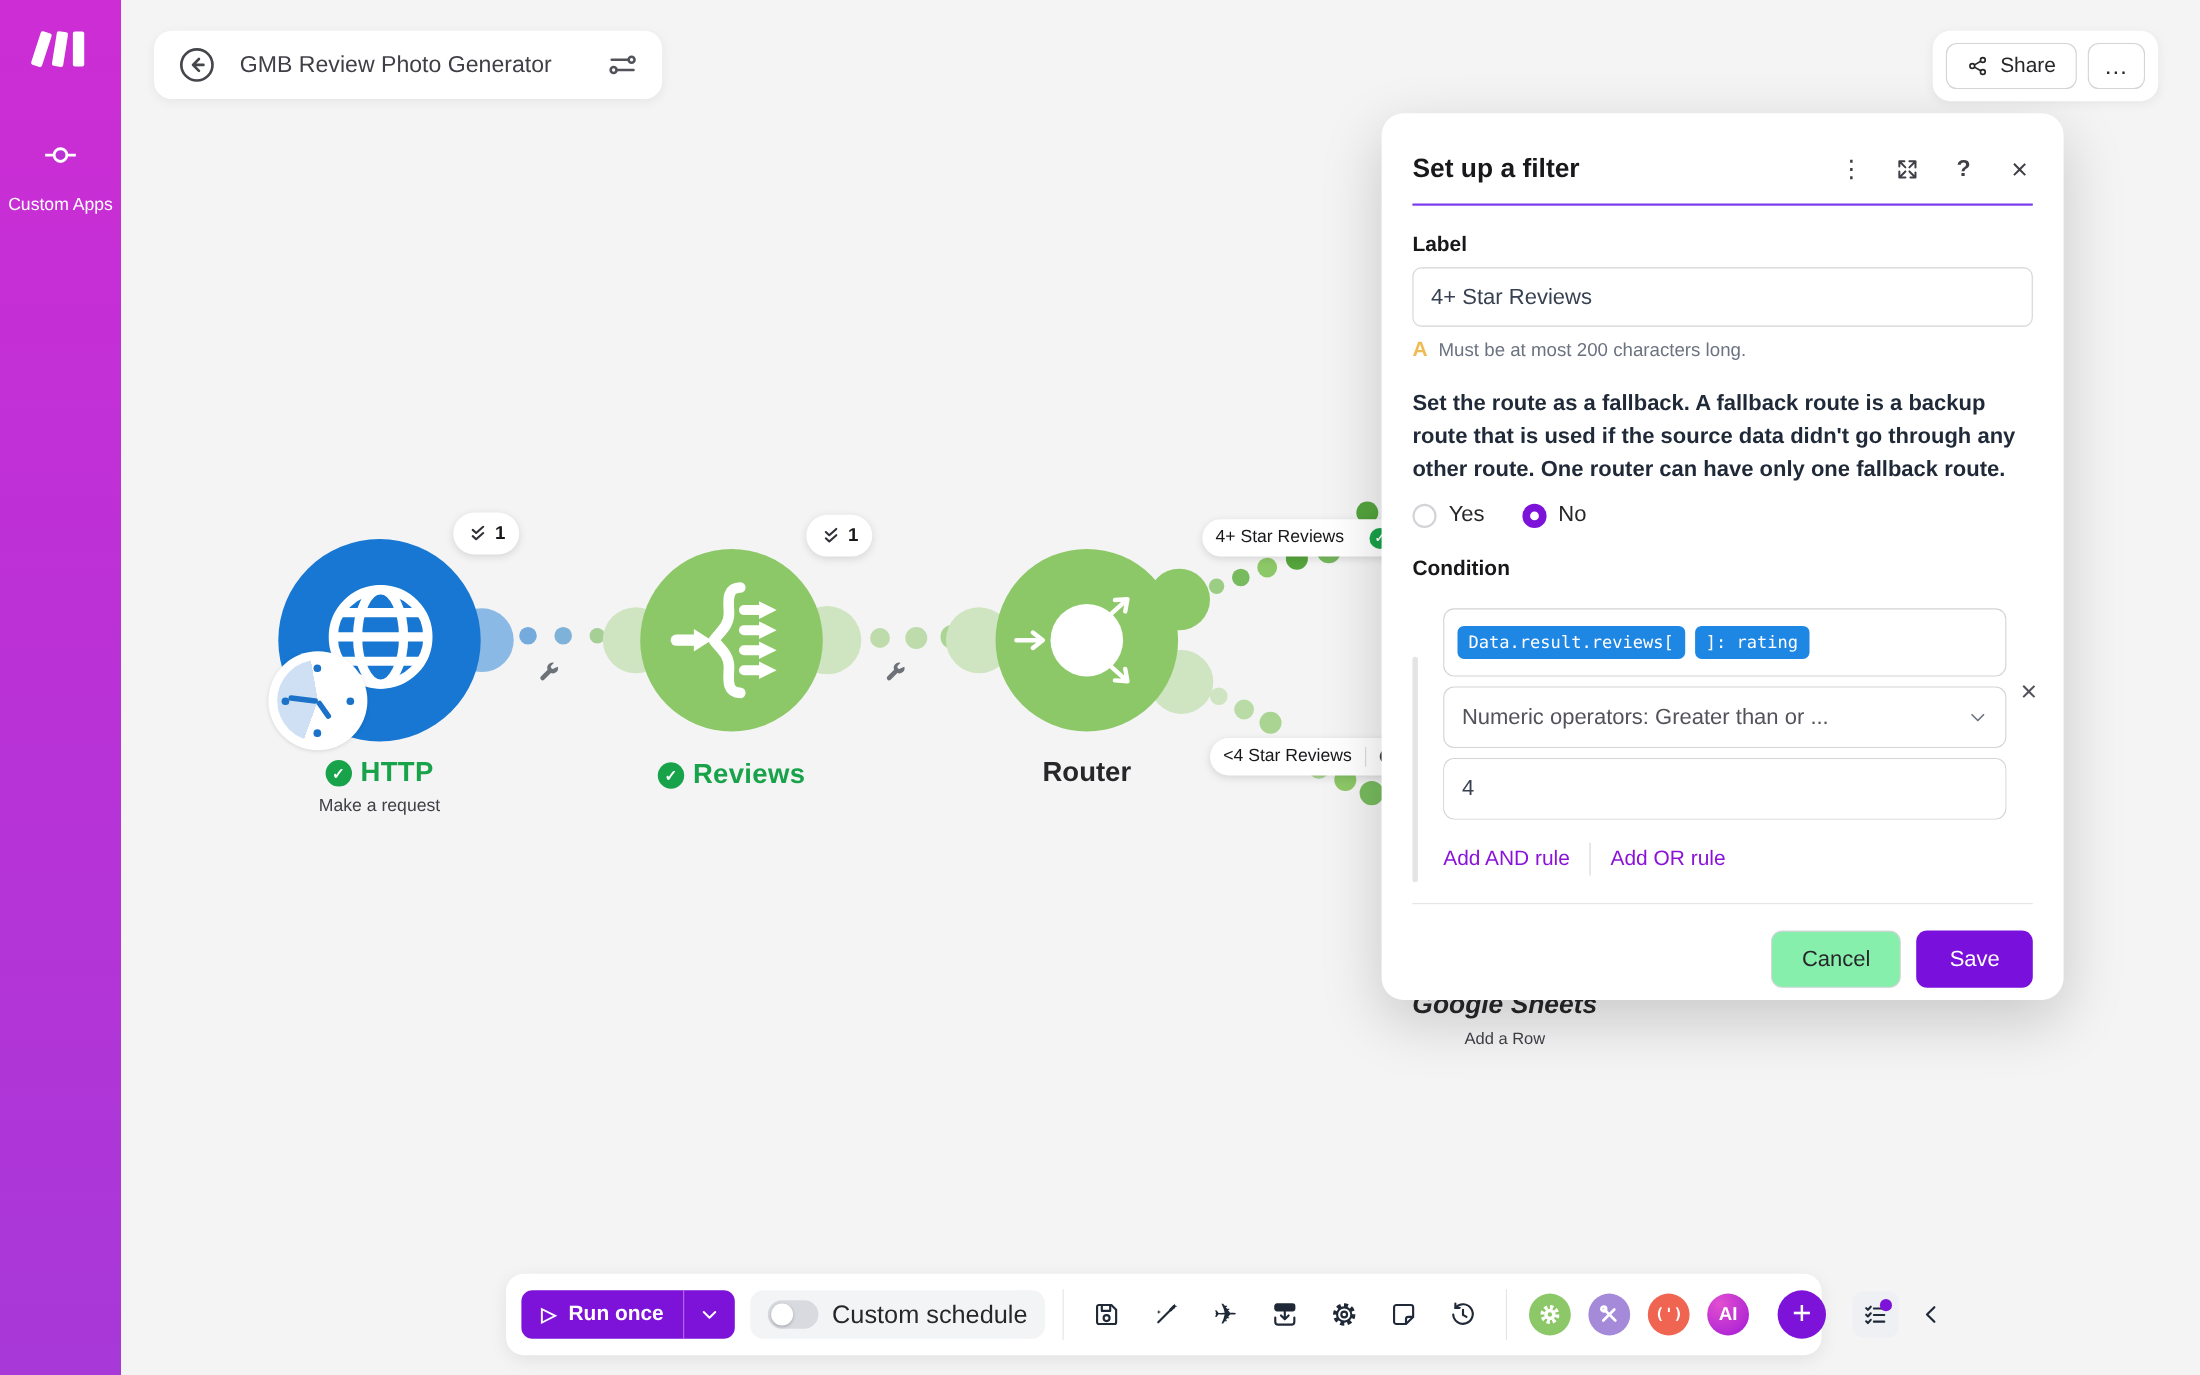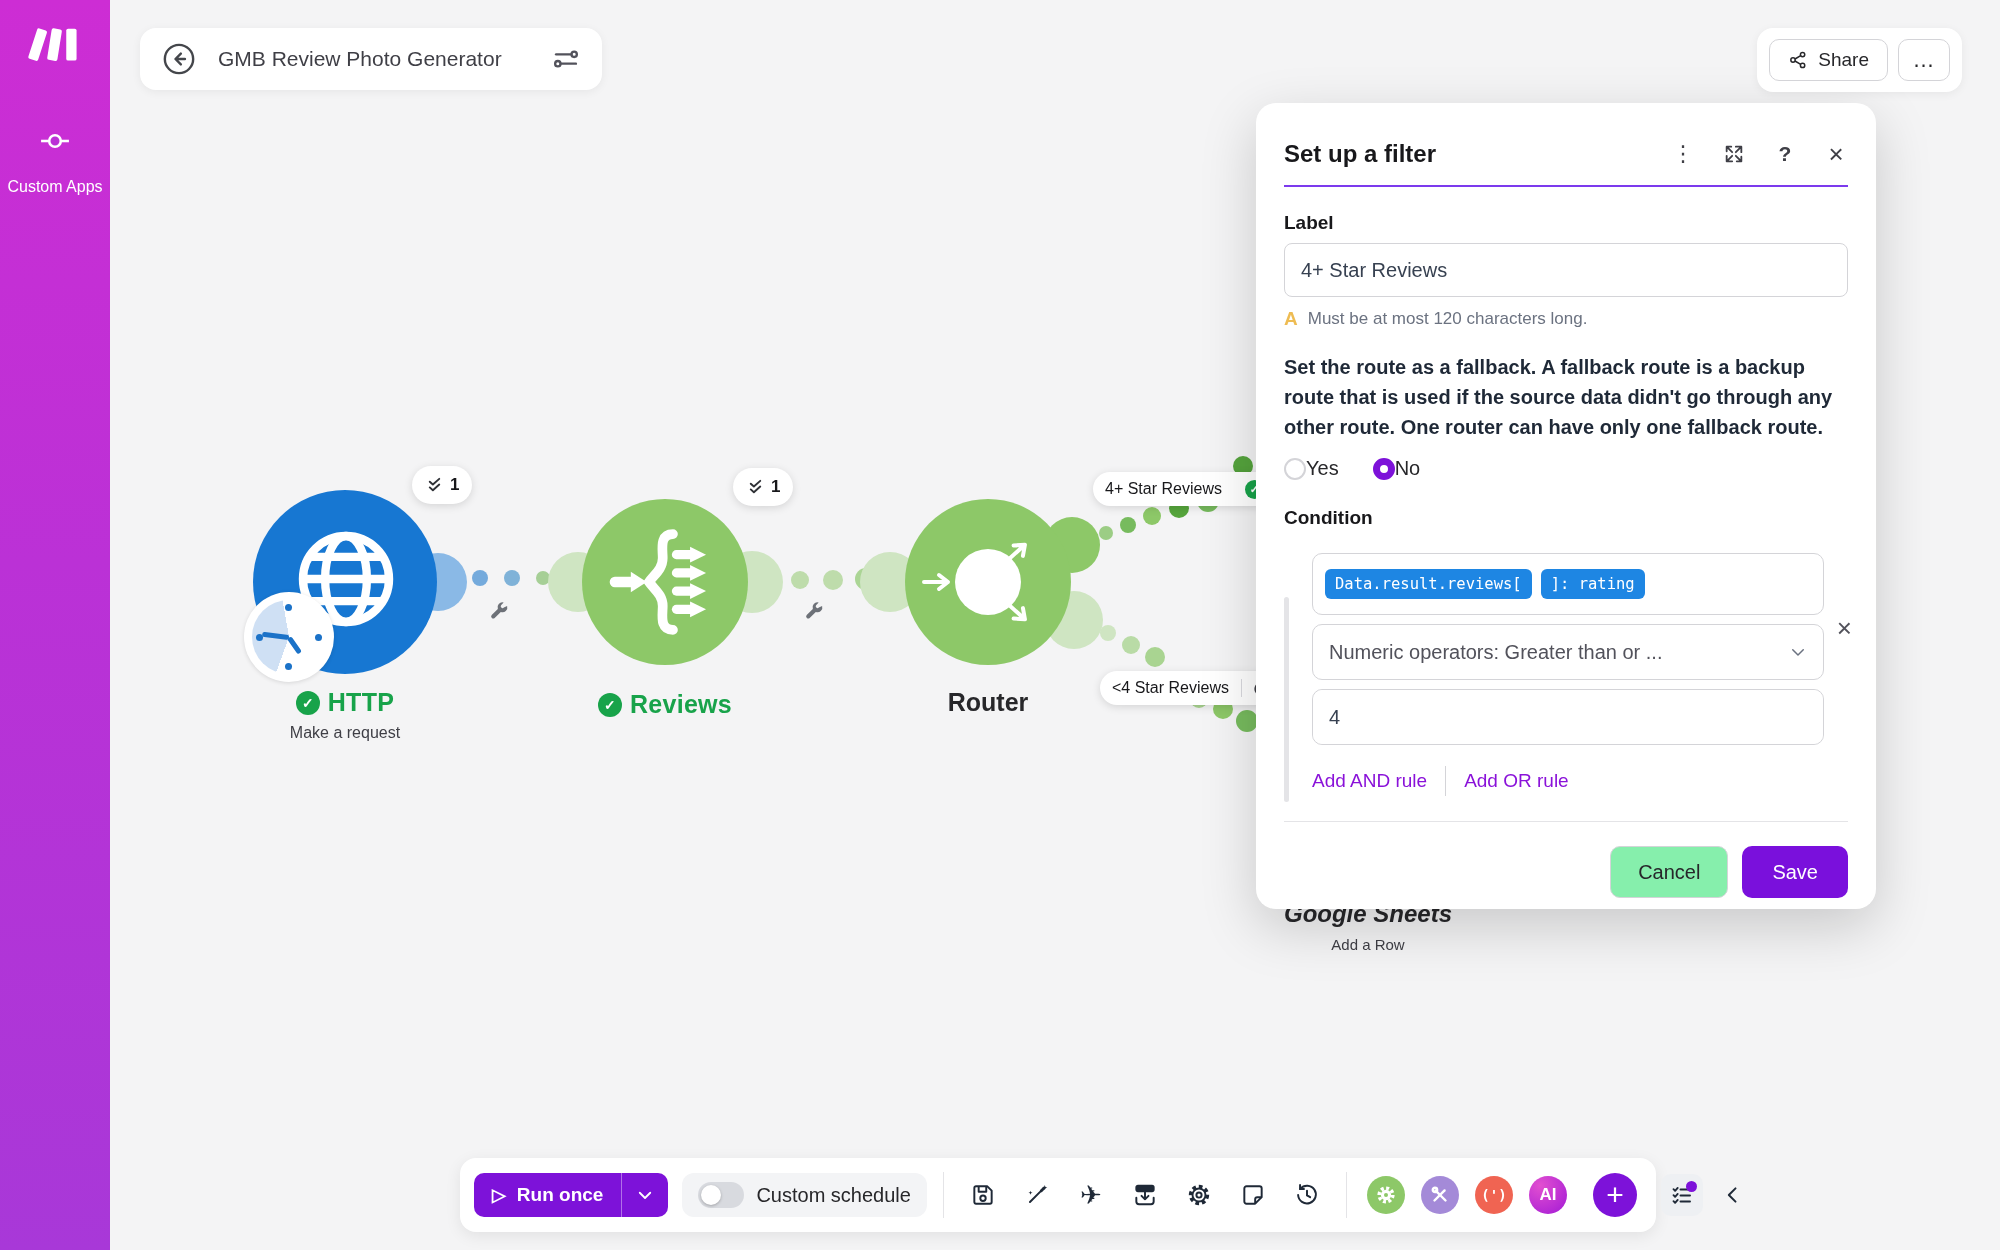--- a/index.html
+++ b/index.html
@@ -72,21 +72,21 @@
   .dlg-icons{display:flex;align-items:center;gap:27px;color:#3f3f46;}
   .dlg-ic{width:24px;height:24px;display:flex;align-items:center;justify-content:center;cursor:pointer;font-size:21px;color:#3f3f46;}
   .purple-rule{height:2px;background:#7c3aed;margin-top:17px;}
   .fld-label{font-size:19px;font-weight:700;color:#18181b;margin-top:25px;}
   .text-input{margin-top:9px;width:100%;box-sizing:border-box;height:54px;border:1px solid #d4d4d8;border-radius:8px;font-size:20px;color:#374151;padding:0 16px;font-family:"Liberation Sans",sans-serif;outline:none;background:#fff;}
   .warn-row{display:flex;align-items:center;gap:10px;margin-top:11px;}
   .warn-ic{color:#eebc53;font-weight:700;font-size:19px;}
   .warn-txt{font-size:17px;color:#6b7280;}
   .fallback{margin-top:22px;font-size:20px;font-weight:700;color:#1f2937;line-height:30px;}
   .radio-row{display:flex;align-items:center;gap:34px;margin-top:15px;}
-  .radio{display:flex;align-items:center;font-size:20px;color:#27272a;cursor:pointer;}
+  .radio{display:flex;align-items:center;gap:11px;font-size:20px;color:#27272a;cursor:pointer;}
   .rdot{width:22px;height:22px;border-radius:50%;box-sizing:border-box;}
   .rdot.off{border:2px solid #d4d4d8;background:#fff;}
   .rdot.on{border:7px solid #7d12d9;background:#fff;}
   .cond-block{position:relative;margin-top:24px;padding-left:28px;}
   .cond-bar{position:absolute;left:0;top:44px;bottom:-6px;width:5px;background:#e4e4e7;border-radius:3px;}
   .cond-field{position:relative;width:512px;border:1px solid #d4d4d8;border-radius:10px;background:#fff;display:flex;align-items:center;box-sizing:border-box;}
   .f1{height:62px;margin-top:11px;padding:0 12px;gap:9px;}
   .map-pill{background:#1e86e3;color:#fff;font-family:"DejaVu Sans Mono",monospace;font-size:15.5px;border-radius:6px;padding:6px 10px;white-space:nowrap;cursor:pointer;}
   .cond-x{position:absolute;right:-4px;top:62px;font-size:26px;color:#52525b;cursor:pointer;line-height:1;}
   .f2{height:56px;margin-top:9px;padding:0 16px;font-size:20px;color:#52525b;cursor:pointer;}
@@ -104,21 +104,21 @@
 
   
   .toolbar{position:absolute;left:460px;top:1158px;width:1196px;height:74px;background:#fff;border-radius:16px;box-shadow:0 4px 16px rgba(0,0,0,.08);display:flex;align-items:center;padding:0 14px;box-sizing:border-box;z-index:60;gap:8px;}
   .run-btn{display:flex;align-items:stretch;height:44px;background:#7d12d9;border-radius:10px;overflow:hidden;cursor:pointer;flex:0 0 auto;}
   .run-main{display:flex;align-items:center;gap:11px;padding:0 18px;color:#fff;font-size:19px;font-weight:600;}
   .run-sep{width:1px;background:rgba(255,255,255,.4);}
   .run-caret{width:46px;display:flex;align-items:center;justify-content:center;color:#fff;}
   .sched{display:flex;align-items:center;gap:12px;height:44px;background:#f3f4f6;border-radius:12px;padding:0 16px;margin-left:6px;cursor:pointer;}
   .toggle{width:46px;height:26px;border-radius:13px;background:#d8dadf;position:relative;flex:0 0 auto;}
   .knob{position:absolute;left:3px;top:3px;width:20px;height:20px;border-radius:50%;background:#fff;box-shadow:0 1px 3px rgba(0,0,0,.25);}
-  .sched-lbl{font-size:20px;color:#27272a;white-space:nowrap;}
+  .sched-lbl{font-size:23px;color:#27272a;white-space:nowrap;}
   .tb-div{width:1px;height:46px;background:#e4e4e7;margin:0 8px;flex:0 0 auto;}
   .ic-btn{width:46px;height:46px;display:flex;align-items:center;justify-content:center;color:#1f2937;cursor:pointer;flex:0 0 auto;}
   .ic-btn svg{width:26px;height:26px;}
   .plane-g{font-size:26px;line-height:1;color:#1f2937;}
   .circ{width:38px;height:38px;border-radius:50%;display:flex;align-items:center;justify-content:center;cursor:pointer;flex:0 0 auto;margin:0 4px;}
   .c-green{background:#8dc868;}
   .c-lav{background:#a48ad8;}
   .c-coral{background:#f06452;color:#fff;font-family:"DejaVu Sans Mono",monospace;font-size:14px;font-weight:700;}
   .c-ai{background:radial-gradient(circle at 30% 25%,#e24fd0,#a21ad6);color:#fff;font-size:17px;font-weight:700;}
   .c-plus{width:44px;height:44px;background:#7d12d9;color:#fff;font-size:30px;font-weight:400;margin-left:14px;}
@@ -343,21 +343,21 @@
       <span class="dlg-ic" style="font-size:26px;">×</span>
     </div>
   </div>
   <div class="purple-rule"></div>
 
   <div class="fld-label">Label</div>
   <input class="text-input" value="4+ Star Reviews" style="">
 
   <div class="warn-row">
     <span class="warn-ic">A</span>
-    <span class="warn-txt">Must be at most 120 characters long.</span>
+    <span class="warn-txt">Must be at most 200 characters long.</span>
   </div>
 
   <div class="fallback">Set the route as a fallback. A fallback route is a backup route that is used if the source data didn't go through any other route. One router can have only one fallback route.</div>
 
   <div class="radio-row">
     <label class="radio">
       <span class="rdot off"></span>
       <span>Yes</span>
     </label>
     <label class="radio">

